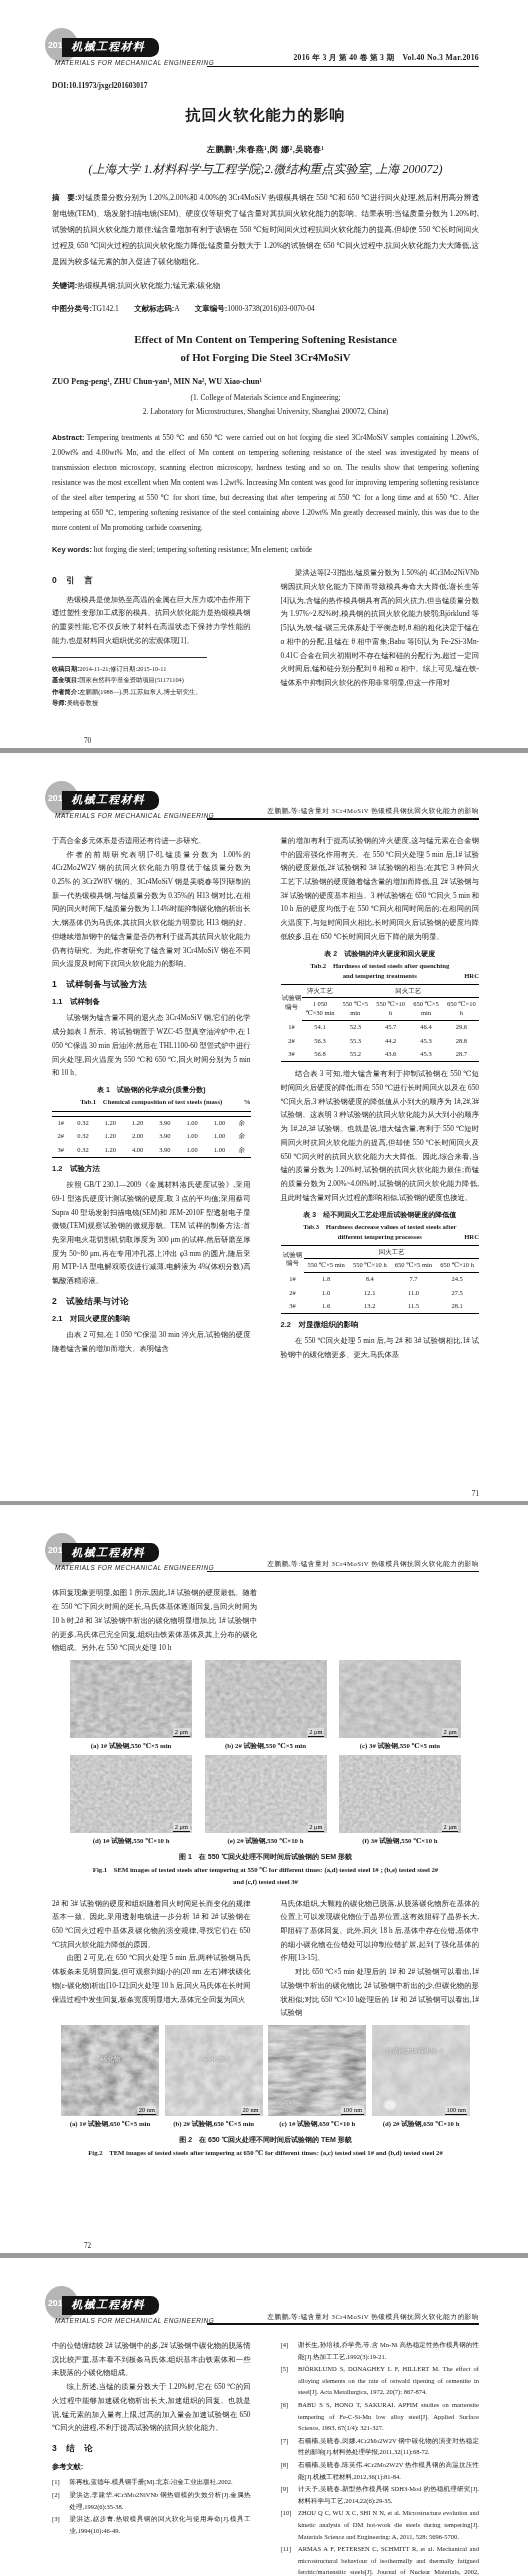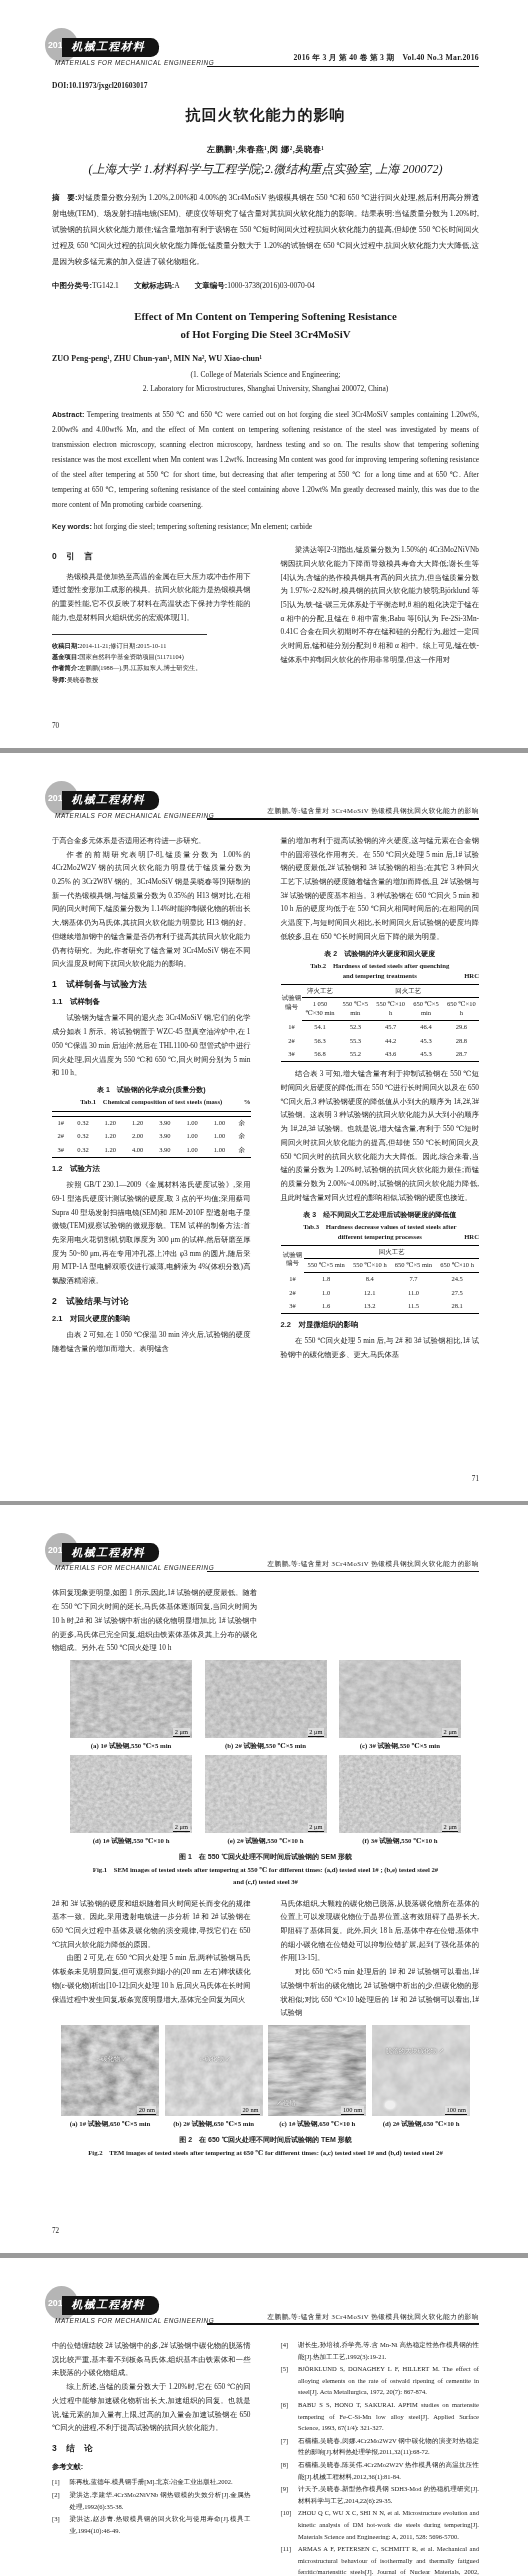--- a/index.html
+++ b/index.html
@@ -35,21 +35,21 @@
   
   .twocol{display:flex;gap:30px;margin-top:11.3px;}
   .col{width:205px;}
   .para{font-size:7.3px;line-height:13.7px;text-align:justify;margin:0;}
   .ind{text-indent:2em;}
   .h1{font-family:"Liberation Sans",sans-serif;font-weight:bold;font-size:8.5px;margin:8.2px 0 6.2px;letter-spacing:0.5px;}
   .h2{font-family:"Liberation Sans",sans-serif;font-weight:bold;font-size:7.5px;margin:6.2px 0 4.1px;}
   .fnblock{margin-top:9.3px;}
   .fnrule{width:155px;border-top:0.8px solid #333;margin-bottom:5.2px;}
   .fn{font-size:6.3px;line-height:11.3px;margin:0;}
-  .pno{position:absolute;bottom:18px;font-size:7.2px;}
+  .pno{position:absolute;bottom:3px;font-size:7.2px;margin-left:32px;}
   .pno-left{left:52px;}
   .pno-right{right:49px;}
   
   .tblwrap{margin:4.1px 0 5.2px;}
   .tcap-cn{font-family:"Liberation Sans",sans-serif;font-weight:bold;font-size:7px;text-align:center;margin:5.2px 0 2.1px;}
   .tcap-en{font-weight:bold;font-size:6.7px;text-align:center;position:relative;line-height:10.3px;margin-bottom:3.1px;}
   .tcap-en .unit{position:absolute;right:0;bottom:0;}
   table.tbl{width:100%;border-collapse:collapse;border-top:0.9px solid #000;border-bottom:0.9px solid #000;font-size:6.5px;text-align:center;}
   table.tbl th{font-weight:normal;padding:1.5px 1px;line-height:8.8px;}
   table.tbl td{padding:2.3px 1px;line-height:8.8px;}
@@ -197,20 +197,21 @@
       <span class="issue-line">2016 年 3 月 第 40 卷 第 3 期　Vol.40 No.3 Mar.2016</span>
       <div class="rule p1rule"></div>
     </div>
     <div class="doi">DOI:10.11973/jxgcl201603017</div>
     <div class="title-cn">
       <div>抗回火软化能力的影响</div>
     </div>
     <div class="authors-cn">左鹏鹏¹,朱春燕¹,闵 娜²,吴晓春¹</div>
     <div class="affil-cn">(上海大学 1.材料科学与工程学院;2.微结构重点实验室, 上海 200072)</div>
     <p class="abs"><span class="lab">摘　要:</span><span>对锰质量分数分别为 1.20%,2.00%和 4.00%的 3Cr4MoSiV 热锻模具钢在 550 ℃和 650 ℃进行回火处理,然后利用高分辨透射电镜(TEM)、场发射扫描电镜(SEM)、硬度仪等研究了锰含量对其抗回火软化能力的影响。结果表明:当锰质量分数为 1.20%时,试验钢的抗回火软化能力最佳;锰含量增加有利于该钢在 550 ℃短时间回火过程抗回火软化能力的提高,但却使 550 ℃长时间回火过程及 650 ℃回火过程的抗回火软化能力降低;锰质量分数大于 1.20%的试验钢在 650 ℃回火过程中,抗回火软化能力大大降低,这是因为较多锰元素的加入促进了碳化物粗化。</span></p>
+    <p class="kwline"><span class="lab">关键词:</span><span>热锻模具钢;抗回火软化能力;锰元素;碳化物</span></p>
     <p class="clcline">
       <span class="seg"><span class="lab">中图分类号:</span><span>TG142.1</span></span>
       <span class="seg"><span class="lab">文献标志码:</span><span>A</span></span>
       <span class="seg"><span class="lab">文章编号:</span><span>1000-3738(2016)03-0070-04</span></span>
     </p>
     <div class="title-en">
       <div>Effect of Mn Content on Tempering Softening Resistance</div>
       <div>of Hot Forging Die Steel 3Cr4MoSiV</div>
     </div>
     <div class="authors-en">ZUO Peng-peng¹, ZHU Chun-yan¹, MIN Na², WU Xiao-chun¹</div>

